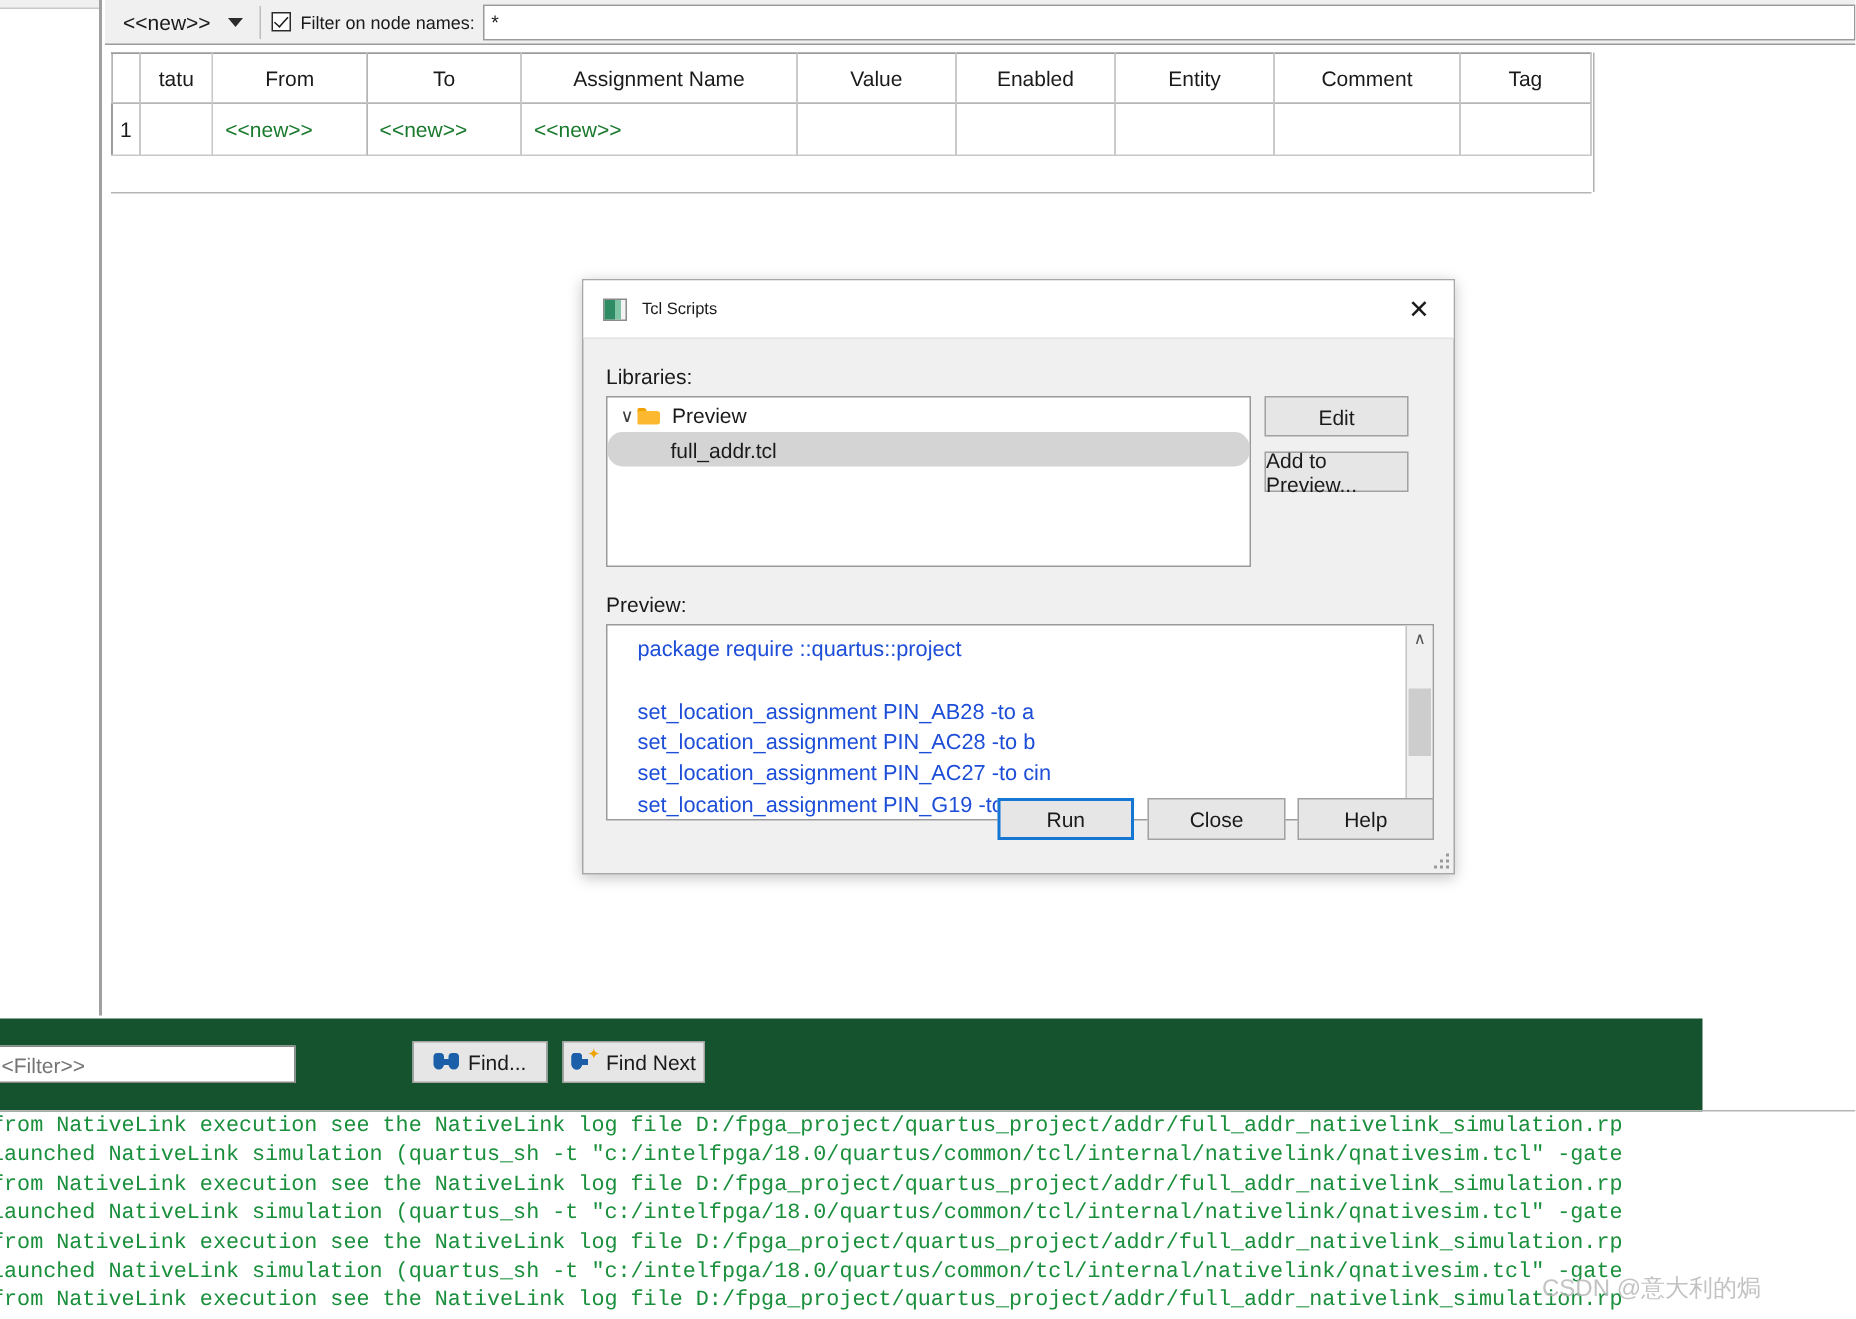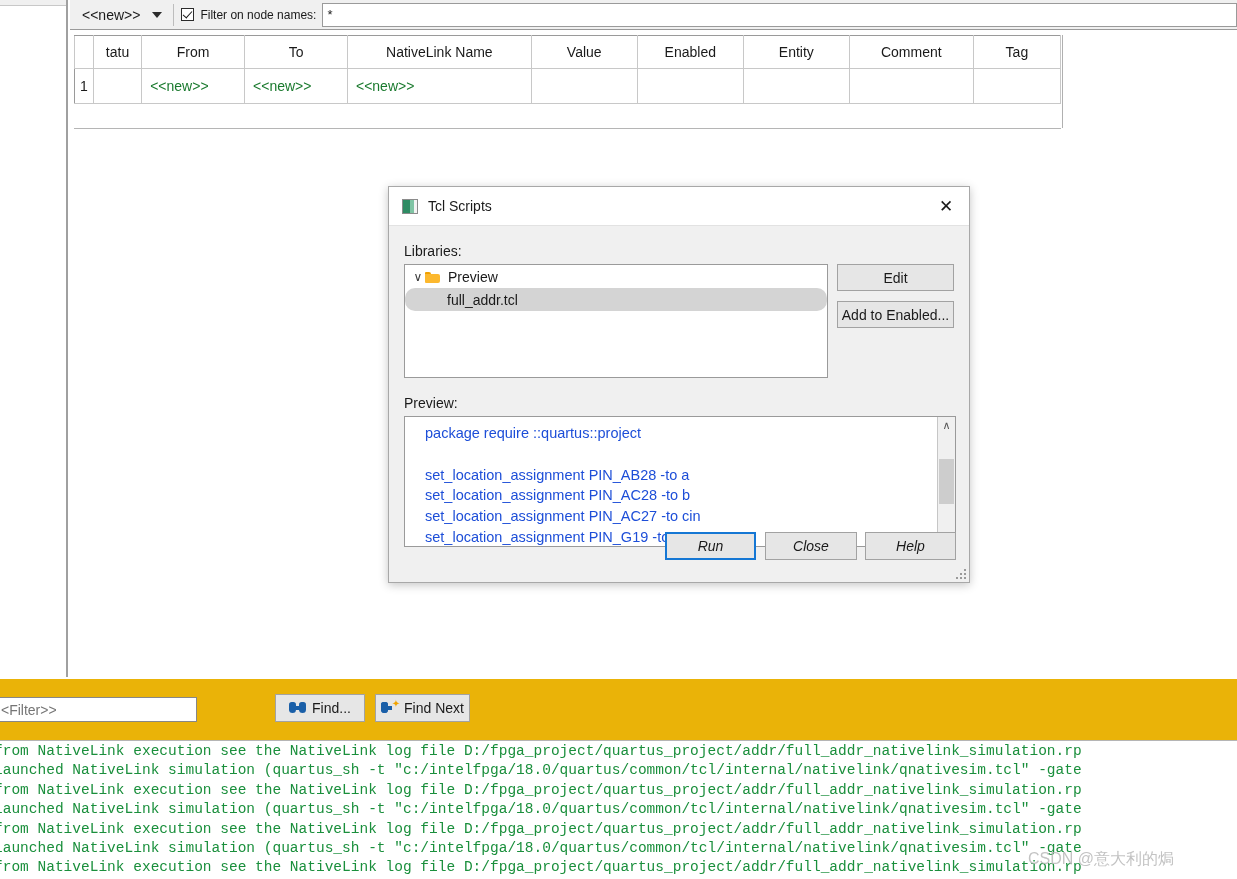--- a/index.html
+++ b/index.html
@@ -146,22 +146,22 @@
   }
   .tbl-rightedge {
     position: absolute; left: 992px; top: 3px;
     width: 1px; height: 93px;
     background: #b0b0b0;
   }
 
   
   .findbar {
     position: absolute; left: 0; top: 679px;
-    width: 1237px; height: 62px;
-    background: #eab308;
+    width: 1135px; height: 62px;
+    background: #14532d;
     box-sizing: border-box;
   }
   .findbar::after {
     content: "";
     position: absolute; left: 0; bottom: 0;
     width: 1237px; height: 1px;
     background: #b5b5b5;
   }
   .filter2 {
     position: absolute; left: -6px; top: 18px;
@@ -268,21 +268,21 @@
     border: 1px solid #8b8b8b;
     background: #f3f3f3;
     display: flex;
     box-sizing: border-box;
     flex: 0 0 auto;
   }
   .dlg-icon u { display:block; width: 7px; background: #2e8b63; text-decoration:none; }
   .dlg-icon v { display:block; width: 4px; background: #7fc4a4; text-decoration:none; }
   .dlg-title-text {
     margin-left: 10px;
-    font-size: 14px;
+    font-size: 11px;
     color: #1a1a1a;
   }
   .dlg-close {
     position: absolute; right: 0; top: 0;
     width: 46px; height: 38px;
     display: flex; align-items: center; justify-content: center;
     font-size: 17px; color: #1a1a1a;
     cursor: default;
   }
   .dlg-body { position: relative; padding: 0 15px; }
@@ -335,21 +335,21 @@
     height: 23px;
     display: flex; align-items: center;
     font-size: 14px; color: #1a1a1a;
     padding-left: 42px;
     background: #d4d4d4;
     cursor: default;
     border-radius: 10px;
   }
   .side-btns { margin-left: 9px; }
   .sbtn {
-    width: 117px; height: 27px;
+    width: 96px; height: 27px;
     background: #e6e6e6;
     border: 1px solid #a2a2a2;
     box-sizing: border-box;
     display: flex; align-items: center; justify-content: center;
     font-size: 14px; color: #1a1a1a;
     cursor: default;
   }
   .sbtn + .sbtn { margin-top: 10px; }
 
   .prev-box {
@@ -398,21 +398,20 @@
   .fbtn {
     position: absolute;
     top: 6px;
     height: 28px;
     background: #e6e6e6;
     border: 1px solid #a2a2a2;
     box-sizing: border-box;
     display: flex; align-items: center; justify-content: center;
     font-size: 14px; color: #1a1a1a;
     cursor: default;
-    font-style: italic;
   }
   #btn-run   { left: 276px; width: 91px; border: 2px solid #1577d4; }
   #btn-close { left: 376px; width: 92px; }
   #btn-help  { left: 476px; width: 91px; }
   .resizer {
     position: absolute; right: 3px; bottom: 3px;
     width: 10px; height: 10px;
   }
   .resizer i {
     position: absolute; width: 2px; height: 2px; background: #9a9a9a;
@@ -451,21 +450,21 @@
           <col style="width:101px">
         <col style="width:118px">
           <col style="width:83px">
       </colgroup>
       <thead>
         <tr>
           <th class="rowhdr-blank"></th>
           <th>tatu</th>
           <th>From</th>
           <th>To</th>
-          <th>NativeLink Name</th>
+          <th>Assignment Name</th>
           <th>Value</th>
           <th>Enabled</th>
           <th>Entity</th>
           <th>Comment</th>
           <th>Tag</th>
         </tr>
       </thead>
       <tbody>
         <tr>
           <td class="rowhdr">1</td>
@@ -538,21 +537,21 @@
             <span class="folder"></span>
             <span>Preview</span>
           </div>
           <div class="tree-child">
             <span>full_addr.tcl</span>
           </div>
         </div>
 
         <div class="side-btns">
           <div class="sbtn">Edit</div>
-          <div class="sbtn">Add to Enabled...</div>
+          <div class="sbtn">Add to Preview...</div>
         </div>
       </div>
 
       <div class="lbl">Preview:</div>
 
       <div class="prev-box">
         <div class="prev-text">package require ::quartus::project
 
 set_location_assignment PIN_AB28 -to a
 set_location_assignment PIN_AC28 -to b

